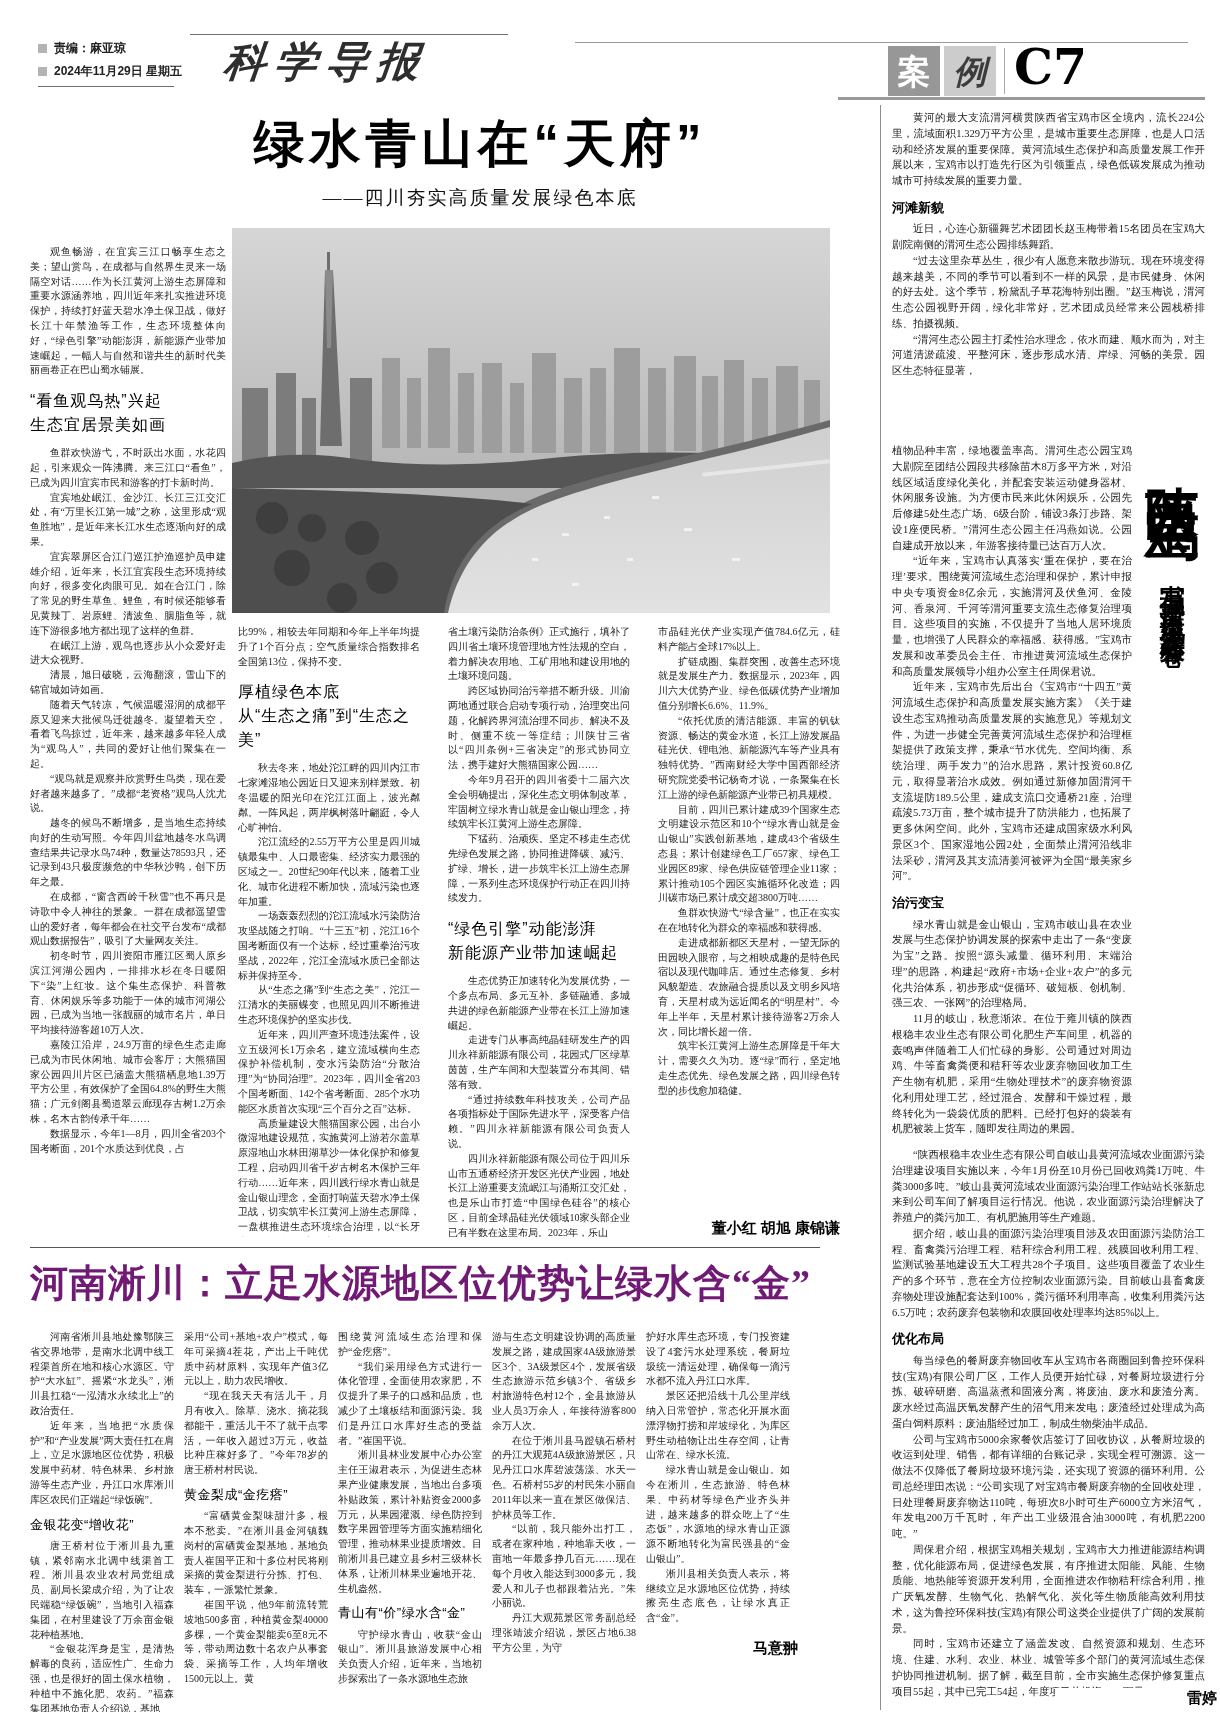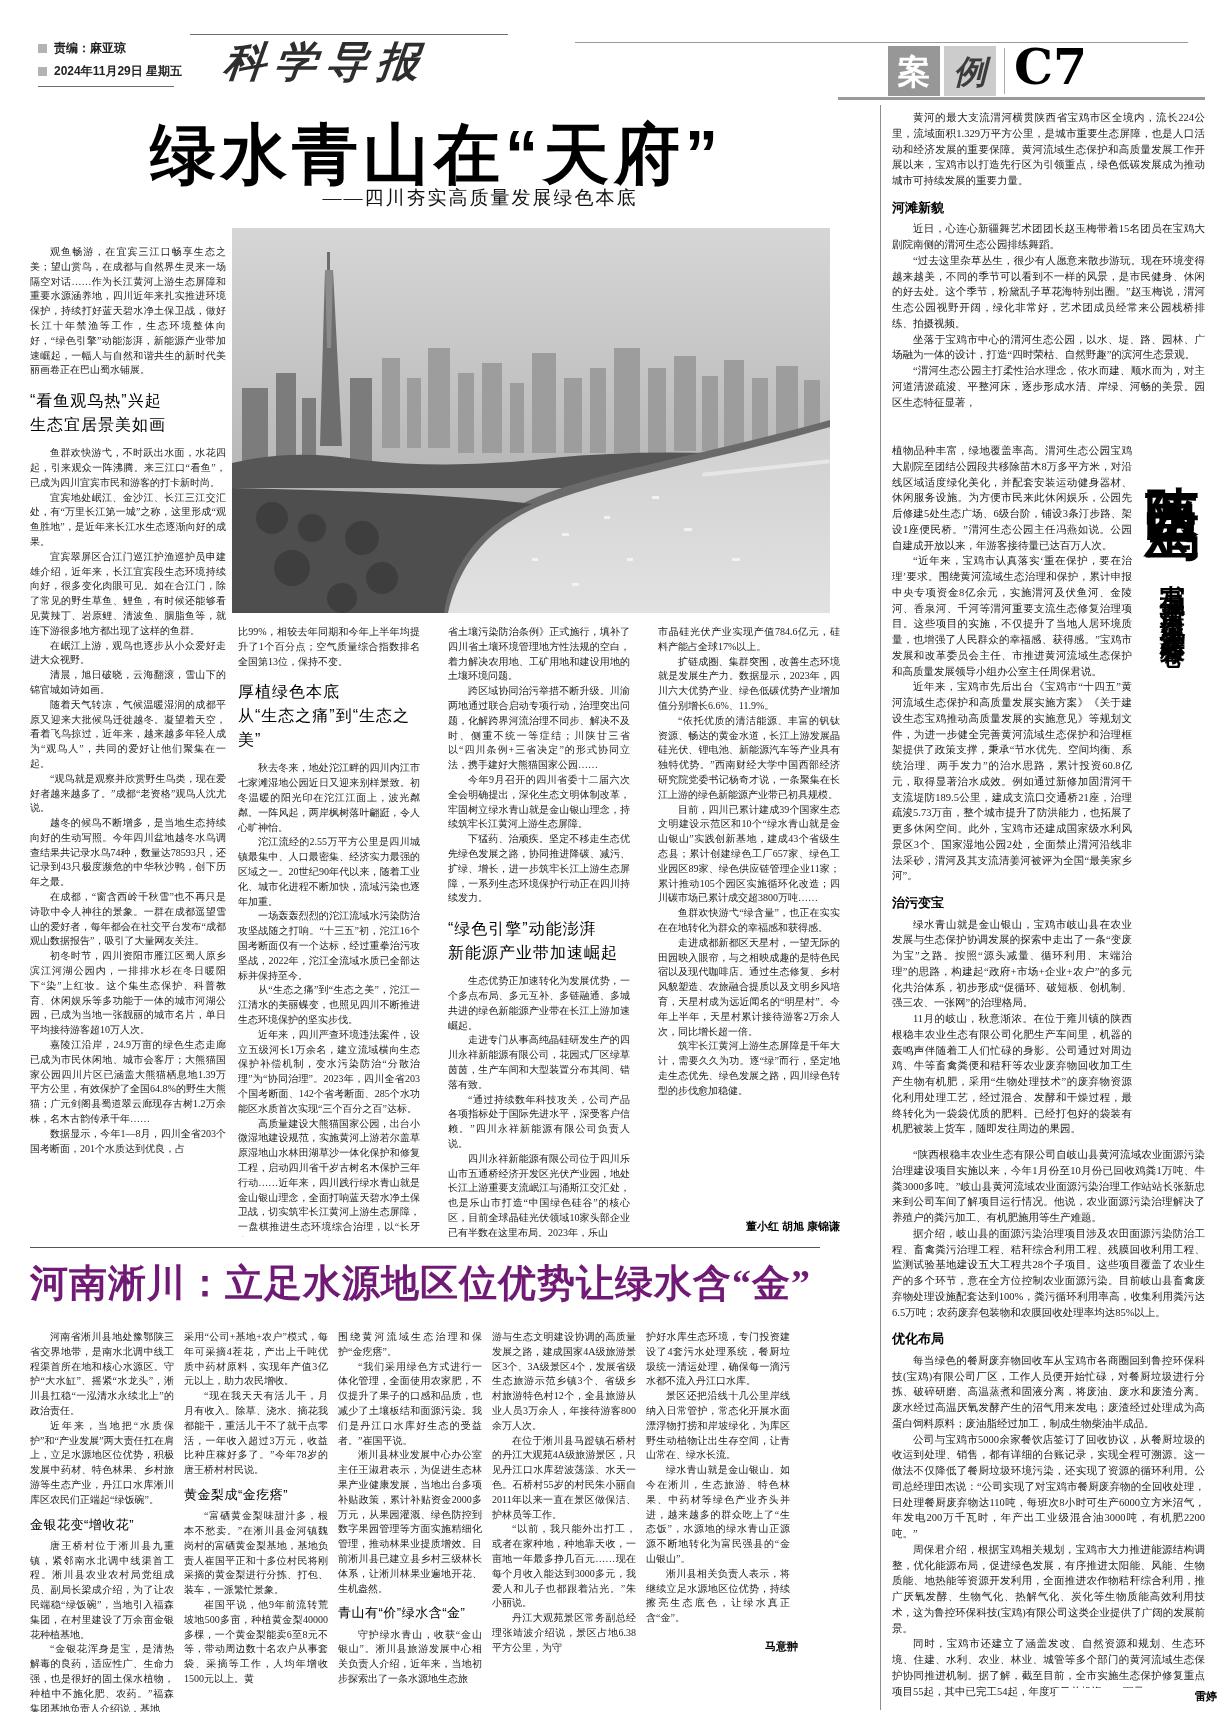--- a/index.html
+++ b/index.html
@@ -15,37 +15,37 @@
   .sq{display:inline-block;width:9px;height:9px;background:#b3b3b3;margin-right:7px;vertical-align:middle;}
   #masthead{position:absolute;left:224px;top:34px;font-family:"DejaVu Serif",serif;font-style:italic;
     font-weight:bold;font-size:42px;letter-spacing:9px;color:#2e2e2e;transform:skewX(-6deg);}
   .badge{position:absolute;width:52px;height:50px;line-height:52px;text-align:center;font-size:33px;font-weight:bold;}
   #badge-an{left:888px;top:46px;background:#979797;color:#ffffff;font-family:"Liberation Sans",sans-serif;}
   #badge-li{left:944px;top:46px;background:#cccccc;color:#3c3c3c;font-family:"DejaVu Serif",serif;font-style:italic;}
   #page-no{position:absolute;left:1014px;top:38px;font-family:"DejaVu Serif",serif;font-weight:bold;
     font-size:49px;color:#000;}
 
   
-  #main-headline{position:absolute;left:150px;top:110px;width:660px;
-    font-family:"Liberation Sans",sans-serif;font-weight:900;font-size:66px;letter-spacing:5px;color:#000;}
+  #main-headline{position:absolute;left:150px;top:110px;width:660px;text-align:center;
+    font-family:"Liberation Sans",sans-serif;font-weight:900;font-size:51px;letter-spacing:5px;color:#000;}
   #main-subhead{position:absolute;left:150px;top:185px;width:660px;text-align:center;
     font-size:19px;letter-spacing:2px;color:#111;}
   #photo{position:absolute;left:232px;top:228px;width:598px;height:385px;overflow:hidden;background:#bfbfbf;}
 
   .col{position:absolute;overflow:hidden;text-align:justify;font-size:10px;line-height:1.48;color:#222;}
   .blk{margin:0;}
   .blk-p{text-indent:2em;}
   .blk-c{text-indent:0;}
   .blk-h{font-family:"Liberation Sans",sans-serif;font-weight:normal;white-space:pre-line;
     text-indent:0;text-align:left;color:#000;}
   .main-col .blk-h{font-size:16px;line-height:1.5;margin:11px 0 9px;letter-spacing:1px;}
   .bot-col  .blk-h{font-size:13px;line-height:1.4;margin:8px 0 5px;letter-spacing:0.5px;}
   .blk-s{font-family:"Liberation Sans",sans-serif;font-weight:bold;font-size:13px;
     margin:9px 0 4px;text-align:left;text-indent:0;color:#000;}
-  .byline{position:absolute;font-family:"Liberation Sans",sans-serif;font-weight:bold;font-size:11px;
+  .byline{position:absolute;font-family:"Liberation Sans",sans-serif;font-weight:bold;font-size:15px;
     text-align:right;background:#ffffff;padding:1px 3px 1px 12px;color:#000;}
 
   
   .side-box{position:absolute;overflow:hidden;text-align:justify;font-size:10.5px;line-height:1.5;color:#222;}
   #side-mid{display:flex;}
   #side-mid-text{width:240px;overflow:hidden;text-align:justify;}
   #v-head-strip{width:64px;margin-left:9px;display:flex;justify-content:center;}
   #v-head{writing-mode:vertical-rl;text-orientation:upright;font-family:"Liberation Sans",sans-serif;
     font-weight:900;color:#000;line-height:1;}
   #v-head .vh-big{font-size:54px;letter-spacing:8px;}
@@ -206,21 +206,20 @@
     </div>
   <div class="byline" style="left:658px;top:1218px;width:170px;">董小红 胡旭 康锦谦</div>
 
   <div class="rule-v" style="left:880px;top:105px;height:1605px;"></div>
 
   <div class="side-box" style="left:892px;top:110px;width:313px;height:333px;">
       <div class="blk blk-p">黄河的最大支流渭河横贯陕西省宝鸡市区全境内，流长224公里，流域面积1.329万平方公里，是城市重要生态屏障，也是人口活动和经济发展的重要保障。黄河流域生态保护和高质量发展工作开展以来，宝鸡市以打造先行区为引领重点，绿色低碳发展成为推动城市可持续发展的重要力量。</div>
       <div class="blk blk-s">河滩新貌</div>
       <div class="blk blk-p">近日，心连心新疆舞艺术团团长赵玉梅带着15名团员在宝鸡大剧院南侧的渭河生态公园排练舞蹈。</div>
       <div class="blk blk-p">“过去这里杂草丛生，很少有人愿意来散步游玩。现在环境变得越来越美，不同的季节可以看到不一样的风景，是市民健身、休闲的好去处。这个季节，粉黛乱子草花海特别出圈。”赵玉梅说，渭河生态公园视野开阔，绿化非常好，艺术团成员经常来公园栈桥排练、拍摄视频。</div>
-      <div class="blk blk-p">坐落于宝鸡市中心的渭河生态公园，以水、堤、路、园林、广场融为一体的设计，打造“四时荣枯、自然野趣”的滨河生态景观。</div>
       <div class="blk blk-p">“渭河生态公园主打柔性治水理念，依水而建、顺水而为，对主河道清淤疏浚、平整河床，逐步形成水清、岸绿、河畅的美景。园区生态特征显著，</div>
     </div>
 
   <div id="side-mid" class="abs" style="left:892px;top:443px;width:313px;height:702px;">
     <div id="side-mid-text" class="side-box" style="position:relative;height:702px;">
         <div class="blk blk-c">植物品种丰富，绿地覆盖率高。渭河生态公园宝鸡大剧院至团结公园段共移除苗木8万多平方米，对沿线区域适度绿化美化，并配套安装运动健身器材、休闲服务设施。为方便市民来此休闲娱乐，公园先后修建5处生态广场、6级台阶，铺设3条汀步路、架设1座便民桥。”渭河生态公园主任冯燕如说。公园自建成开放以来，年游客接待量已达百万人次。</div>
         <div class="blk blk-p">“近年来，宝鸡市认真落实‘重在保护，要在治理’要求。围绕黄河流域生态治理和保护，累计申报中央专项资金8亿余元，实施渭河及伏鱼河、金陵河、香泉河、千河等渭河重要支流生态修复治理项目。这些项目的实施，不仅提升了当地人居环境质量，也增强了人民群众的幸福感、获得感。”宝鸡市发展和改革委员会主任、市推进黄河流域生态保护和高质量发展领导小组办公室主任周保君说。</div>
         <div class="blk blk-p">近年来，宝鸡市先后出台《宝鸡市“十四五”黄河流域生态保护和高质量发展实施方案》《关于建设生态宝鸡推动高质量发展的实施意见》等规划文件，为进一步健全完善黄河流域生态保护和治理框架提供了政策支撑，秉承“节水优先、空间均衡、系统治理、两手发力”的治水思路，累计投资60.8亿元，取得显著治水成效。例如通过新修加固渭河干支流堤防189.5公里，建成支流口交通桥21座，治理疏浚5.73万亩，整个城市提升了防洪能力，也拓展了更多休闲空间。此外，宝鸡市还建成国家级水利风景区3个、国家湿地公园2处，全面禁止渭河沿线非法采砂，渭河及其支流清姜河被评为全国“最美家乡河”。</div>
         <div class="blk blk-s">治污变宝</div>
         <div class="blk blk-p">绿水青山就是金山银山，宝鸡市岐山县在农业发展与生态保护协调发展的探索中走出了一条“变废为宝”之路。按照“源头减量、循环利用、末端治理”的思路，构建起“政府+市场+企业+农户”的多元化共治体系，初步形成“促循环、破短板、创机制、强三农、一张网”的治理格局。</div>

